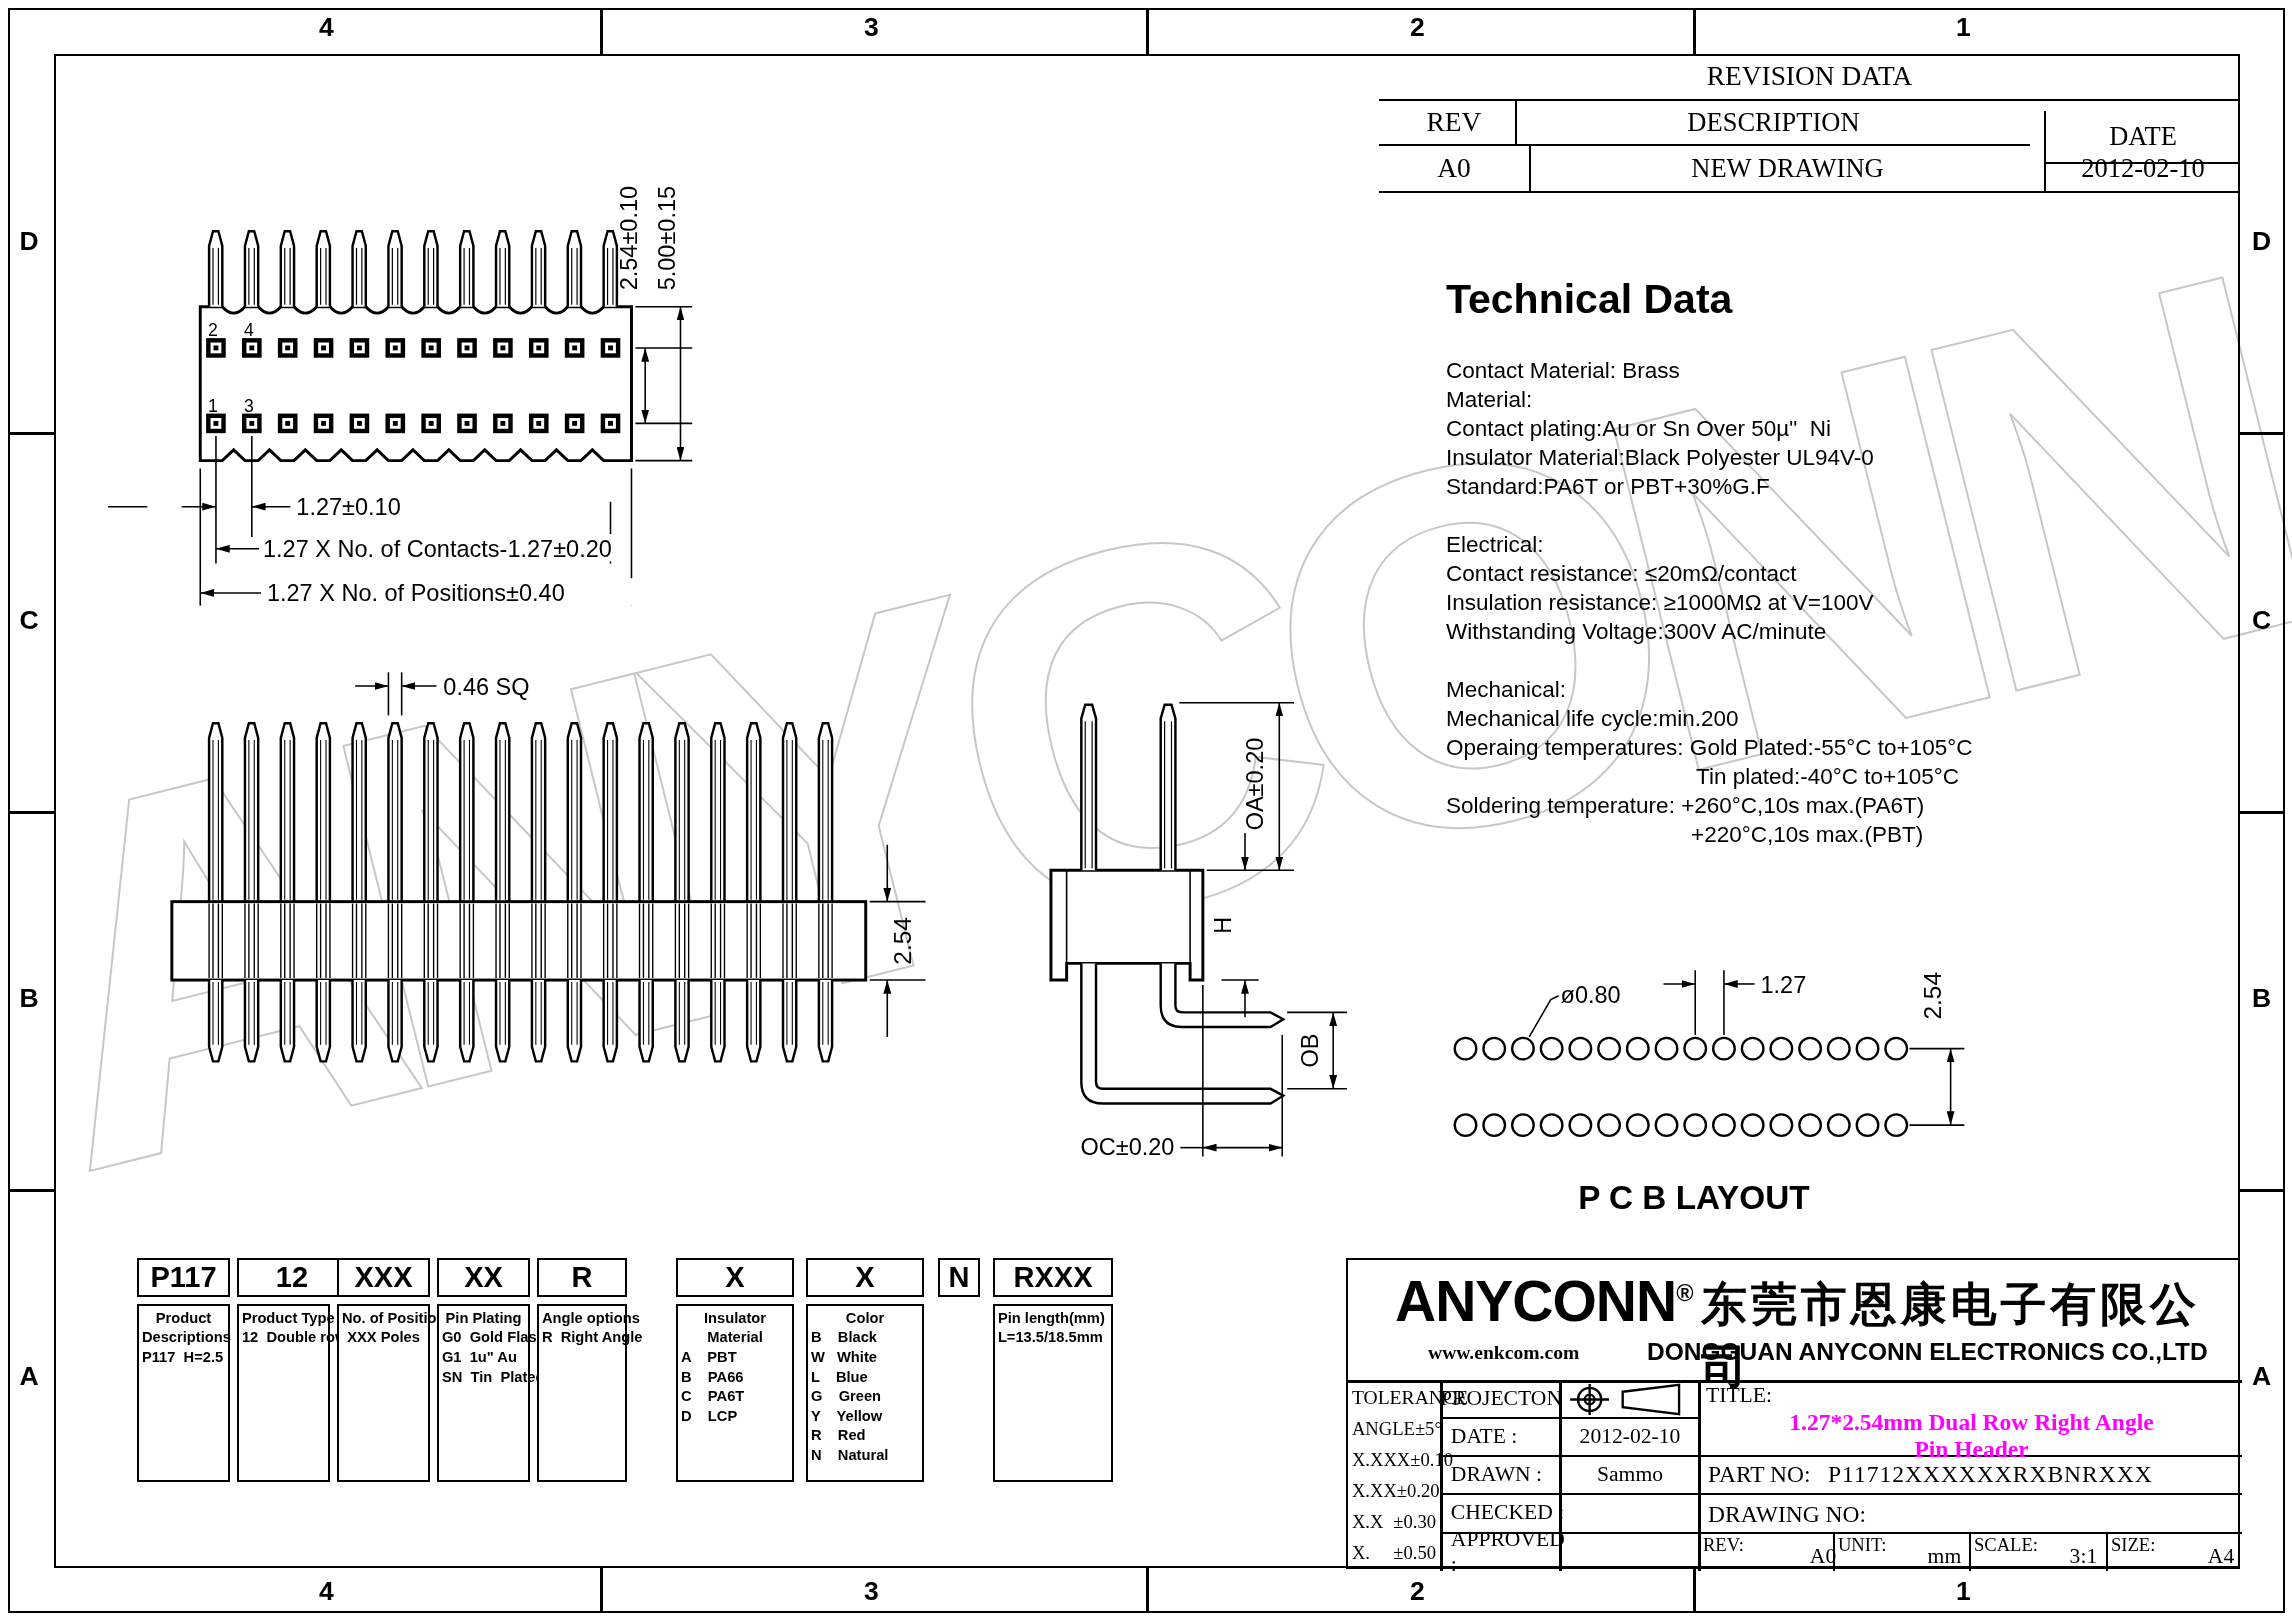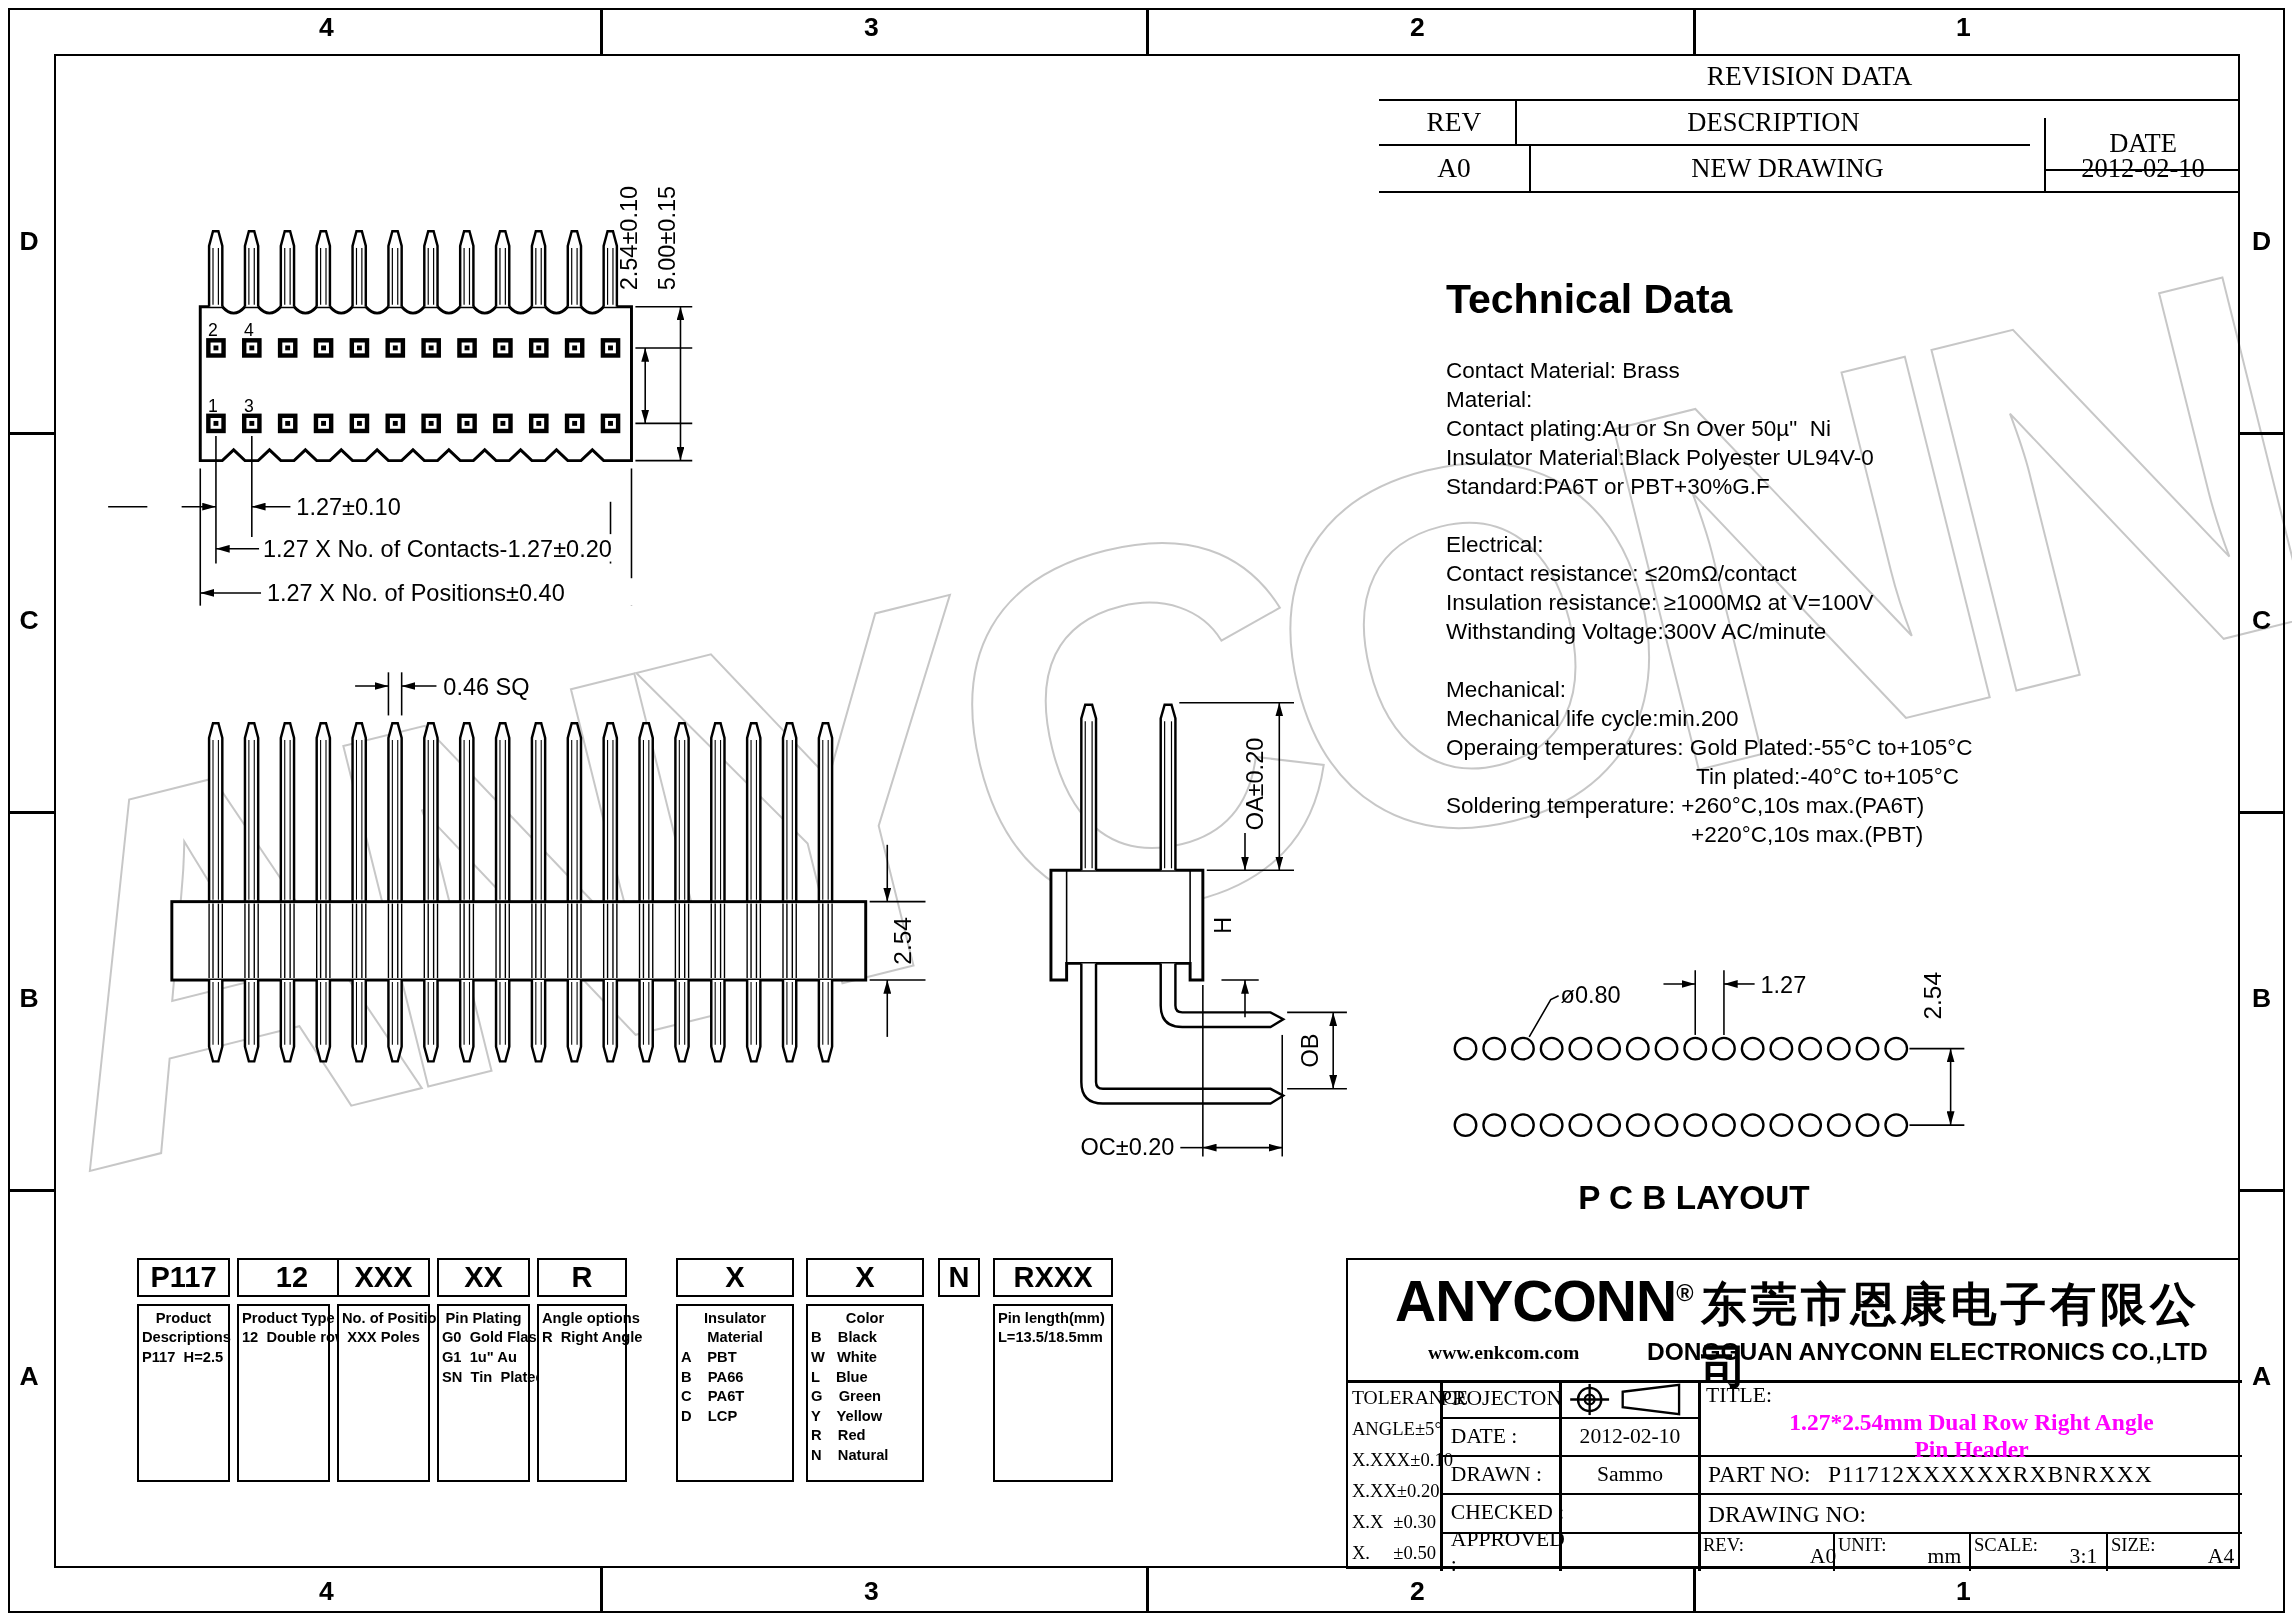--- a/index.html
+++ b/index.html
@@ -517,21 +517,21 @@
       <line x1="1990" y1="1070" x2="1990" y2="1148" marker-start="url(#arw)" marker-end="url(#arw)"></line>
       <text transform="translate(1980,1016) rotate(-90)" text-anchor="middle" font-size="25" stroke="none" fill="#000">2.54</text>
       <text x="1728" y="1234" text-anchor="middle" font-size="34" font-weight="bold" stroke="none" fill="#000">P C B LAYOUT</text>
     </g>
   </svg>
 
   <div class="rev">
     <div class="cell t" style="left:0;top:0;width:861px;height:47px;">REVISION DATA</div>
     <div class="cell t" style="left:0;top:47px;width:150px;height:45px;">REV</div>
     <div class="cell" style="left:136px;top:47px;width:515px;height:45px;">DESCRIPTION</div>
-    <div class="cell" style="left:665px;top:64px;width:196px;height:53px;">DATE</div>
+    <div class="cell" style="left:665px;top:57px;width:196px;height:53px;">DATE</div>
     <div class="cell t" style="left:0;top:92px;width:150px;height:45px;border-bottom:none;">A0</div>
     <div class="cell" style="left:150px;top:92px;width:515px;height:45px;border-bottom:none;">NEW DRAWING</div>
     <div class="cell" style="left:665px;top:92px;width:196px;height:45px;border-bottom:none;">2012-02-10</div>
     <div style="position:absolute;left:0;top:137px;width:861px;height:2px;background:#000;"></div>
   </div>
 
   <div class="tech">
     <div class="hd">Technical Data</div>
     <div id="tech-lines">
         <div class="ln">Contact Material: Brass</div>

